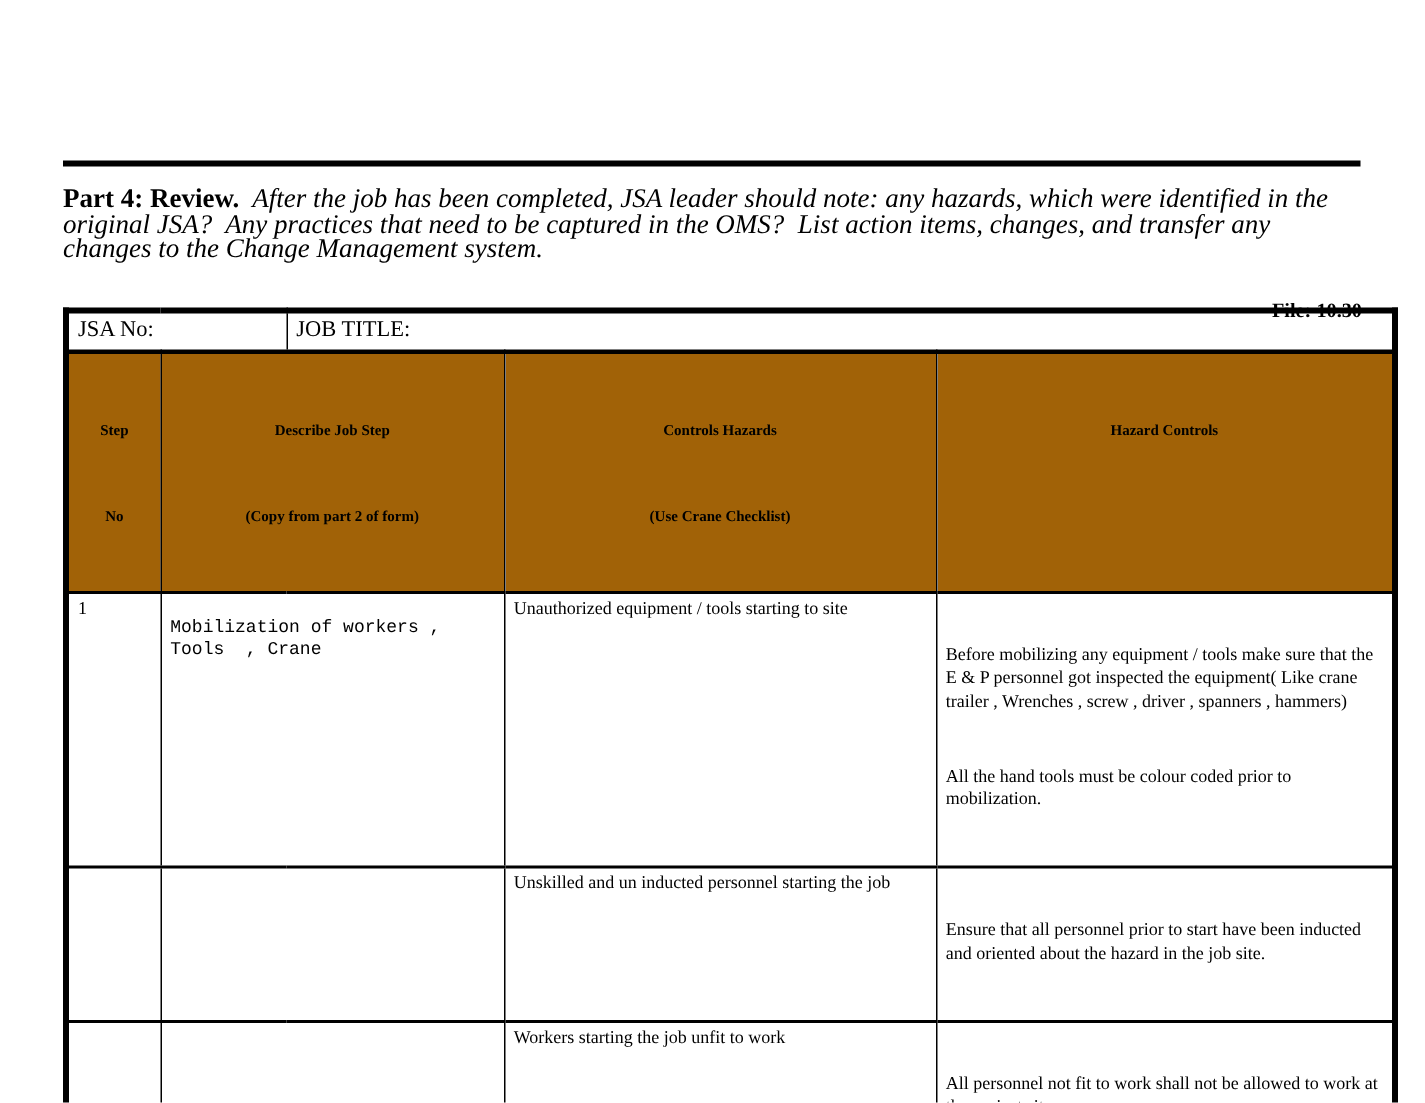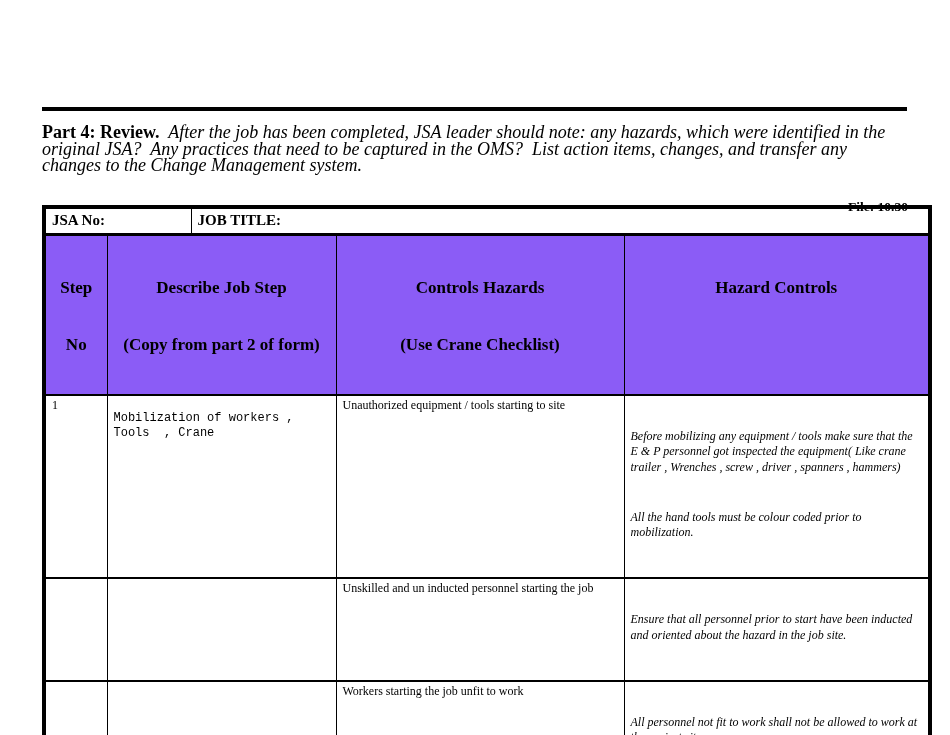--- a/index.html
+++ b/index.html
@@ -60,40 +60,40 @@
     vertical-align: top;
     padding: 2px 6px;
     font-size: 12px;
     line-height: 15.5px;
     white-space: pre-wrap;
     overflow: hidden;
   }
   tr.row-title td {
     height: 27px;
     font-size: 15px;
-    font-weight: bold;
+    font-weight: normal;
     vertical-align: middle;
     border-bottom-width: 3px;
     white-space: nowrap;
     margin-left: 13px;
   }
   tr.row-head td {
     height: 50px;
-    background: #8b5cf6;
+    background: #a16207;
     text-align: center;
     vertical-align: top;
     font-weight: bold;
-    font-size: 17px;
+    font-size: 10px;
     line-height: 19px;
     padding-top: 4px;
   }
   tr.r1 td { height: 102px; }
   tr.r2 td { height: 56px; margin-left: 20px; }
   tr.r3 td { height: 55px; }
-  td.controls p { margin: 0 0 3.5px 0; font-style: italic; }
+  td.controls p { margin: 0 0 3.5px 0; }
   td.describe p.offset { margin-top: 13px; font-family: Liberation Mono, monospace; }
   .val { font-weight: bold; }
 </style>
 </head>
 <body>
 
 <div class="page">
 
   <div class="rule-double"></div>
 

